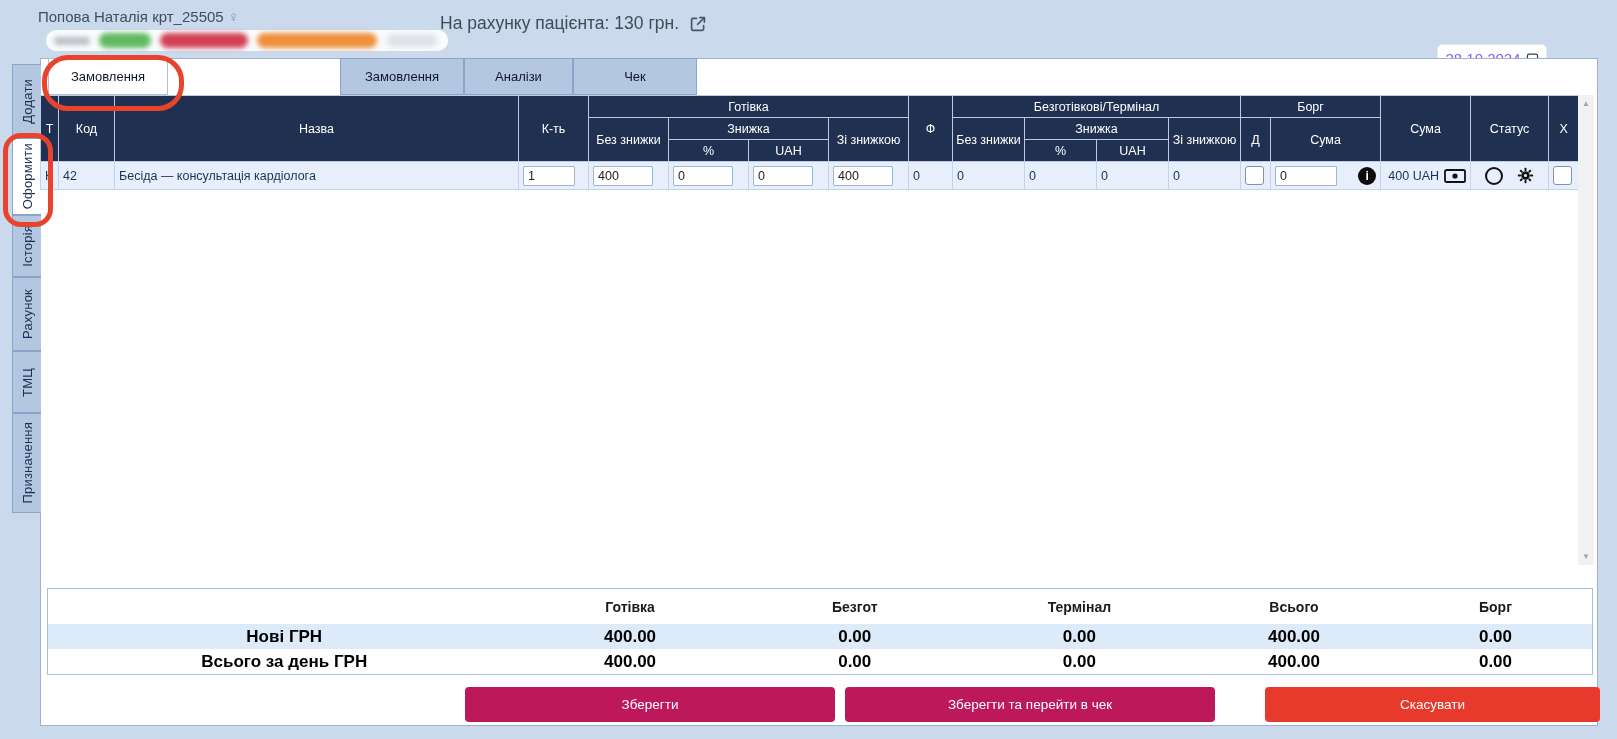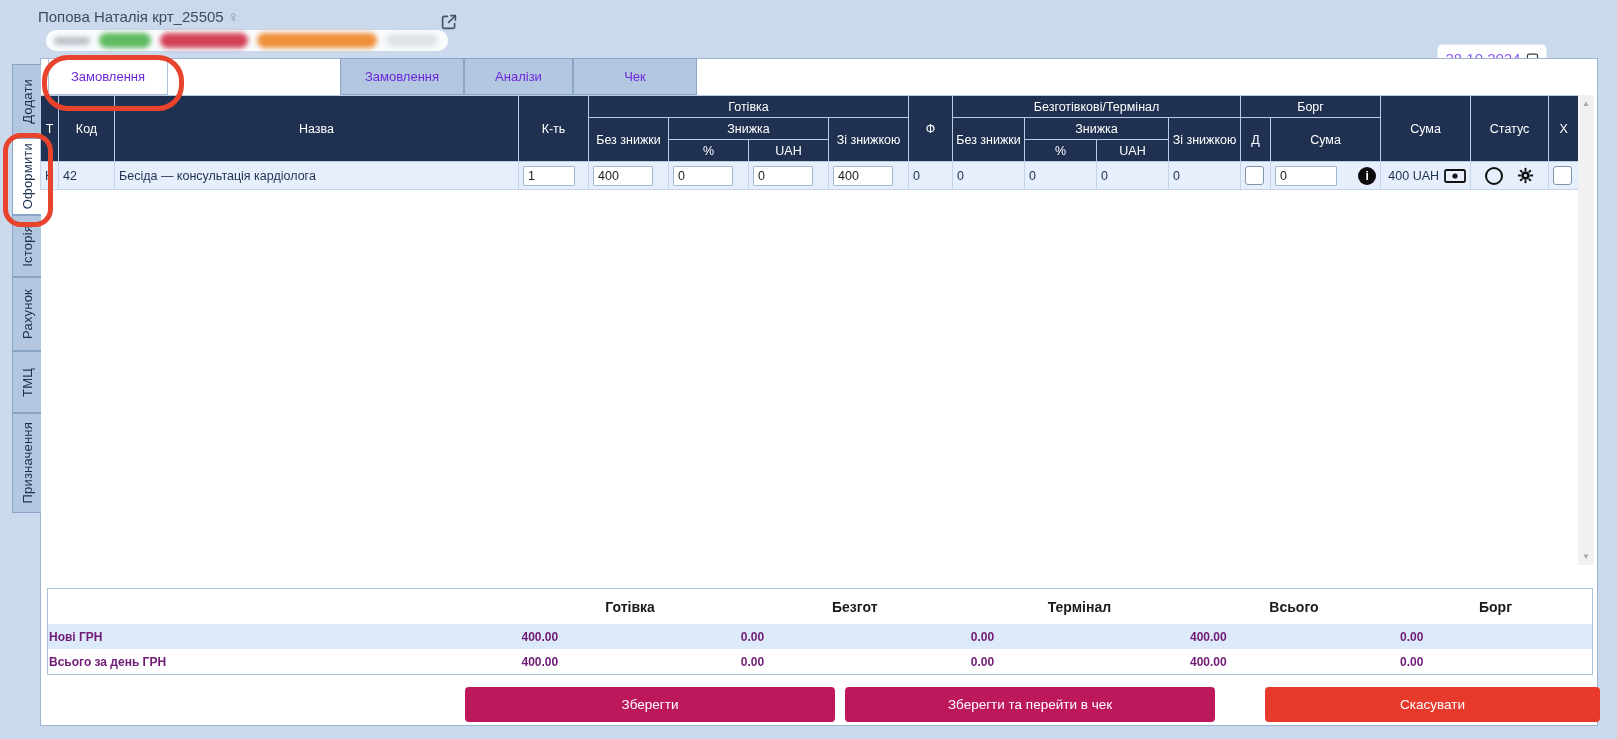--- a/index.html
+++ b/index.html
@@ -27,21 +27,21 @@
 
   
   .side-tabs{position:absolute;left:12px;top:64px;width:29px;}
   .side-tab{width:29px;background:#b3c7e1;border:1px solid #8aa5c8;border-right:none;box-sizing:border-box;
             display:flex;align-items:center;justify-content:center;cursor:pointer;}
   .side-tab span{writing-mode:vertical-rl;transform:rotate(180deg);font-size:13px;color:#1e3050;letter-spacing:.2px;}
   .side-tab.active{background:#fff;}
 
   
   .top-tab{position:absolute;top:58px;height:37px;background:#b3c7e1;border:1px solid #8aa5c8;box-sizing:border-box;
-           display:flex;align-items:center;justify-content:center;font-size:13px;color:#6d28d9;cursor:pointer;}
+           display:flex;align-items:center;justify-content:center;font-size:13px;color:#0f172a;cursor:pointer;}
   .top-tab.active{background:#fff;border-color:#aebfd6;}
 
   
   .order-wrap{position:absolute;left:40px;top:95px;width:1538px;}
   table.order{border-collapse:collapse;table-layout:fixed;width:1538px;}
   table.order th{background:#1f3050;color:#fff;font-weight:normal;font-size:12.5px;border:1px solid #b9cce4;
                  height:21px;padding:0 2px;overflow:hidden;white-space:nowrap;}
   table.order td{background:#e6effb;border:1px solid #c2d4ea;height:28px;font-size:12.5px;color:#1e3050;
                  padding:0 4px;text-align:left;overflow:hidden;white-space:nowrap;box-sizing:border-box;}
   td.ctr{text-align:center;}
@@ -59,21 +59,21 @@
 
   
   .scrollbar{position:absolute;left:1578px;top:95px;width:16px;height:470px;background:#f1f1f1;
              display:flex;flex-direction:column;justify-content:space-between;align-items:center;}
   .scroll-arrow{font-size:8px;color:#a6a6a6;padding:4px 0;cursor:pointer;}
 
   
   .summary{position:absolute;left:47px;top:588px;width:1546px;border:1px solid #a9c0dc;box-sizing:border-box;background:#fff;}
   table.sum{border-collapse:collapse;table-layout:fixed;width:100%;}
   table.sum th{height:33px;font-size:14px;color:#1b1b1b;font-weight:bold;text-align:center;}
-  table.sum td{height:23px;font-size:12px;color:#701a75;font-weight:bold;text-align:left;}
+  table.sum td{height:23px;font-size:17px;color:#000000;font-weight:bold;text-align:center;}
   tr.srow1 td{background:#ddeafa;}
 
   
   .btn{position:absolute;top:687px;height:35px;border:none;border-radius:4px;color:#fff;font-size:13.5px;
        font-family:"Liberation Sans",sans-serif;cursor:pointer;}
   .btn-blue{background:#be185d;}
   .btn-red{background:#e8392d;}
 
   
   .ring{position:absolute;border:5px solid #e8432c;border-radius:26px;pointer-events:none;z-index:50;}
@@ -91,20 +91,21 @@
 
   <div class="badges">
     <span class="b b1"></span>
     <span class="b b2"></span>
     <span class="b b3"></span>
     <span class="b b4"></span>
     <span class="b b5"></span>
   </div>
 
   <div class="balance">
+    <span>На рахунку пацієнта: 130 грн.</span>
     <span class="ext-link">
       <svg width="18" height="18" viewBox="0 0 24 24" fill="none" stroke="#45546a" stroke-width="2.2" stroke-linecap="round" stroke-linejoin="round">
         <path d="M10 4.5H5.2A1.7 1.7 0 0 0 3.5 6.2v12.6a1.7 1.7 0 0 0 1.7 1.7h12.6a1.7 1.7 0 0 0 1.7-1.7V14"></path>
         <path d="M14.5 3.5h6v6"></path>
           <path d="M11.5 12.5 20 4"></path>
       </svg>
     </span>
   </div>
 
   <div class="date-box">

